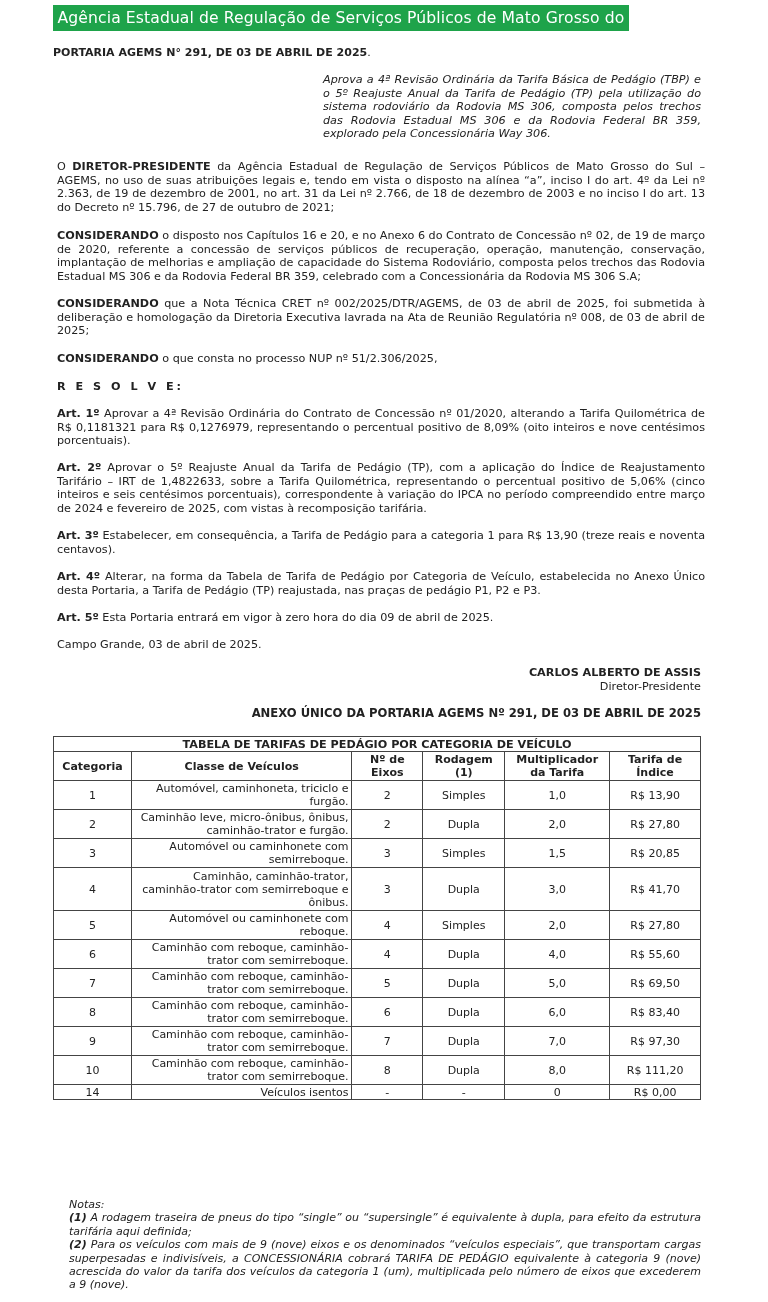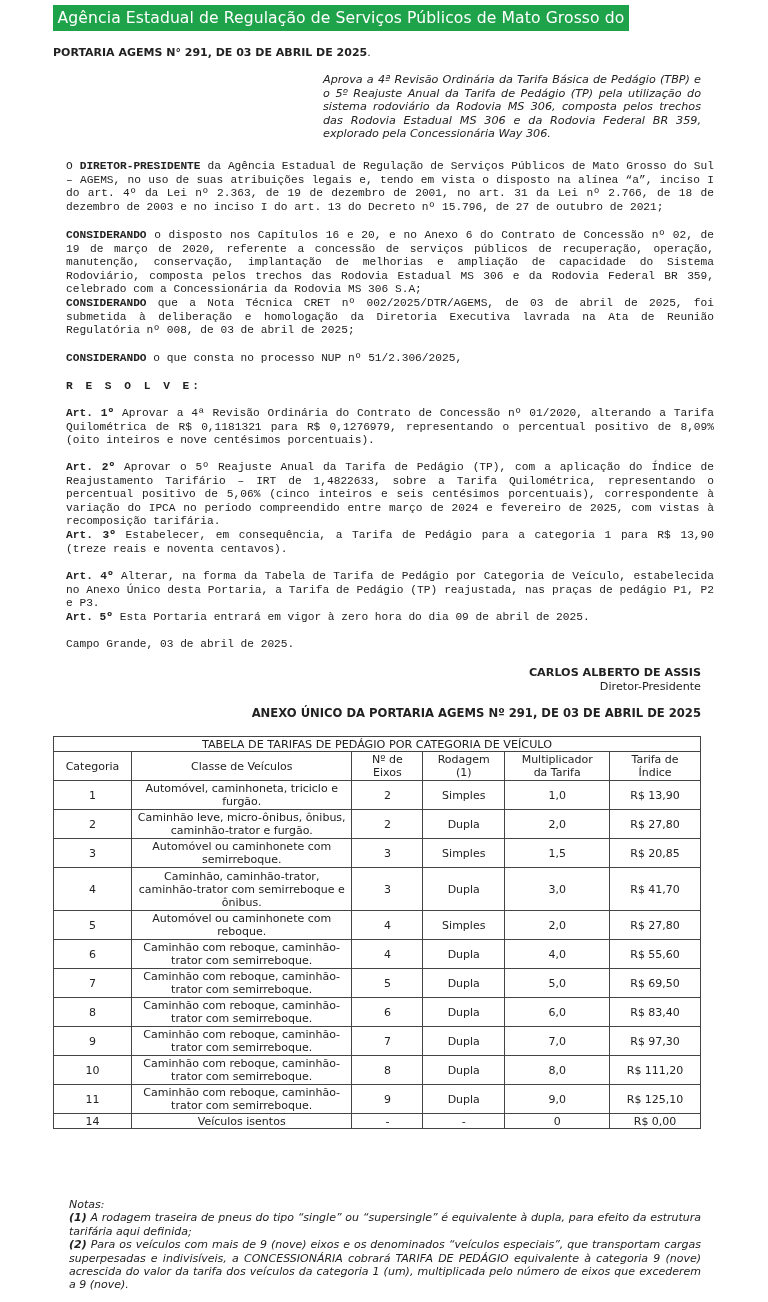--- a/index.html
+++ b/index.html
@@ -26,42 +26,42 @@
     .page { position: absolute; left: 53px; top: 0; width: 648px; }
     .portaria-title {
       position: absolute; top: 46px; left: 0;
       font-weight: bold; font-size: 11px;
     }
     .ementa {
       position: absolute; top: 73px; left: 270px; width: 378px;
       font-style: italic; text-align: justify;
       text-align-last: left;
     }
-    .para { position: absolute; left: 13px; width: 648px; text-align: justify; font-family: Liberation Mono, monospace; }
+    .para { position: absolute; left: 4px; width: 648px; text-align: justify; }
     .para b { font-weight: bold; }
     .resolve { letter-spacing: 3px; font-weight: bold; }
     .center { position: absolute; left: 0; width: 648px; text-align: right; }
     .signer { font-weight: bold; }
     .anexo-title { font-weight: bold; font-size: 11.6px; }
 
     table.tarifas {
       position: absolute; left: 0; top: 736px; width: 648px;
       border-collapse: collapse;
       font-size: 11px; line-height: 13px;
     }
     table.tarifas td, table.tarifas th {
       border: 1px solid #444444;
       padding: 0 3px;
       vertical-align: middle;
     }
-    table.tarifas th { font-weight: normal; text-align: center; line-height: 13px; }
+    table.tarifas th { font-weight: bold; text-align: center; line-height: 13px; }
     table.tarifas .caption-row th { height: 15px; font-size: 11.2px; }
     table.tarifas .head-row th { height: 29px; }
     table.tarifas td { text-align: center; }
-    table.tarifas td.classe { text-align: center; padding-left: 3px; }
+    table.tarifas td.classe { text-align: right; padding-left: 3px; }
     table.tarifas tr.r2 td { height: 29px; }
     table.tarifas tr.r3 td { height: 43px; }
     table.tarifas tr.r1 td { height: 15px; }
     sup.note { font-size: 7px; vertical-align: super; line-height: 0; }
 
     .notas {
       position: absolute; left: 16px; top: 1198px; width: 632px;
       font-style: italic; text-align: justify; text-align-last: left;
       font-size: 11px; line-height: 13.4px;
     }
@@ -200,28 +200,20 @@
       <td>R$ 97,30</td>
     </tr>
     <tr class="r2">
       <td>10</td>
       <td class="classe">Caminhão com reboque, caminhão-trator com semirreboque.</td>
       <td>8</td>
       <td>Dupla</td>
       <td>8,0</td>
       <td>R$ 111,20</td>
     </tr>
-    <tr class="r2">
-      <td>11</td>
-      <td class="classe">Caminhão com reboque, caminhão-trator com semirreboque.</td>
-      <td>9</td>
-      <td>Dupla</td>
-      <td>9,0</td>
-      <td>R$ 125,10</td>
-    </tr>
     <tr class="r1">
       <td>14</td>
       <td class="classe">Veículos isentos</td>
       <td>-</td>
       <td>-</td>
       <td>0</td>
       <td>R$ 0,00</td>
     </tr>
   </tbody>
     </table>

